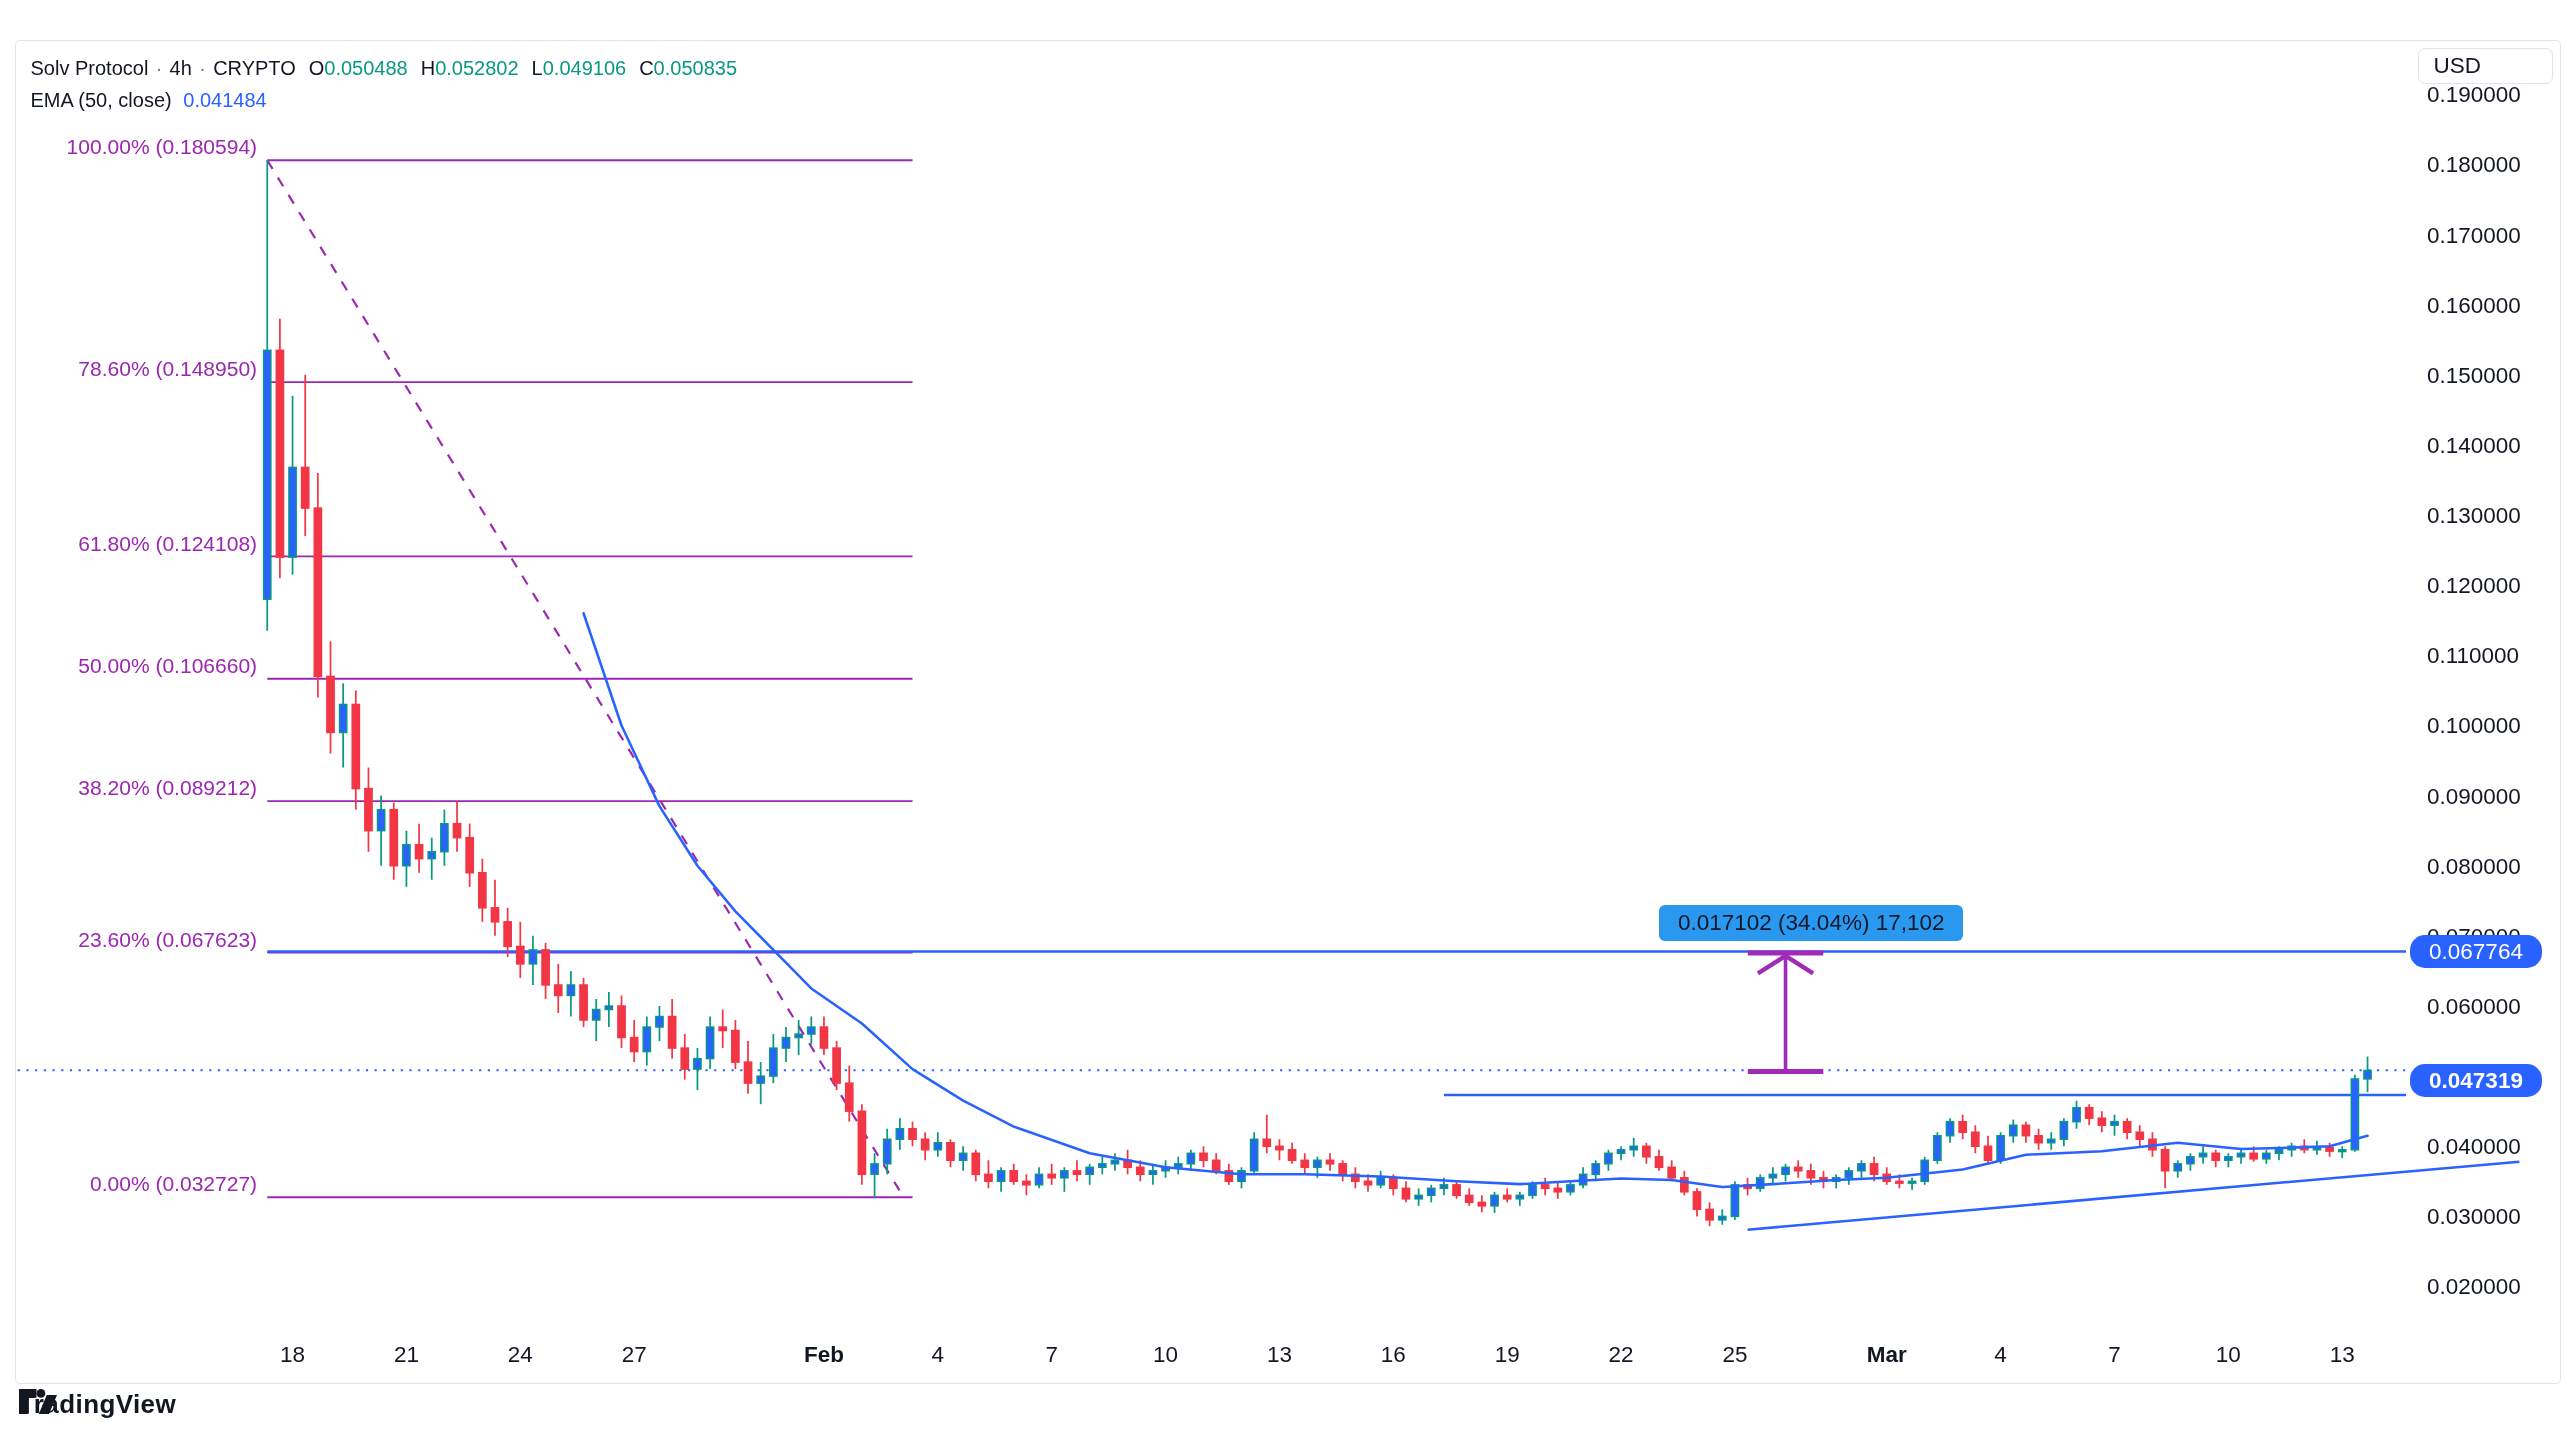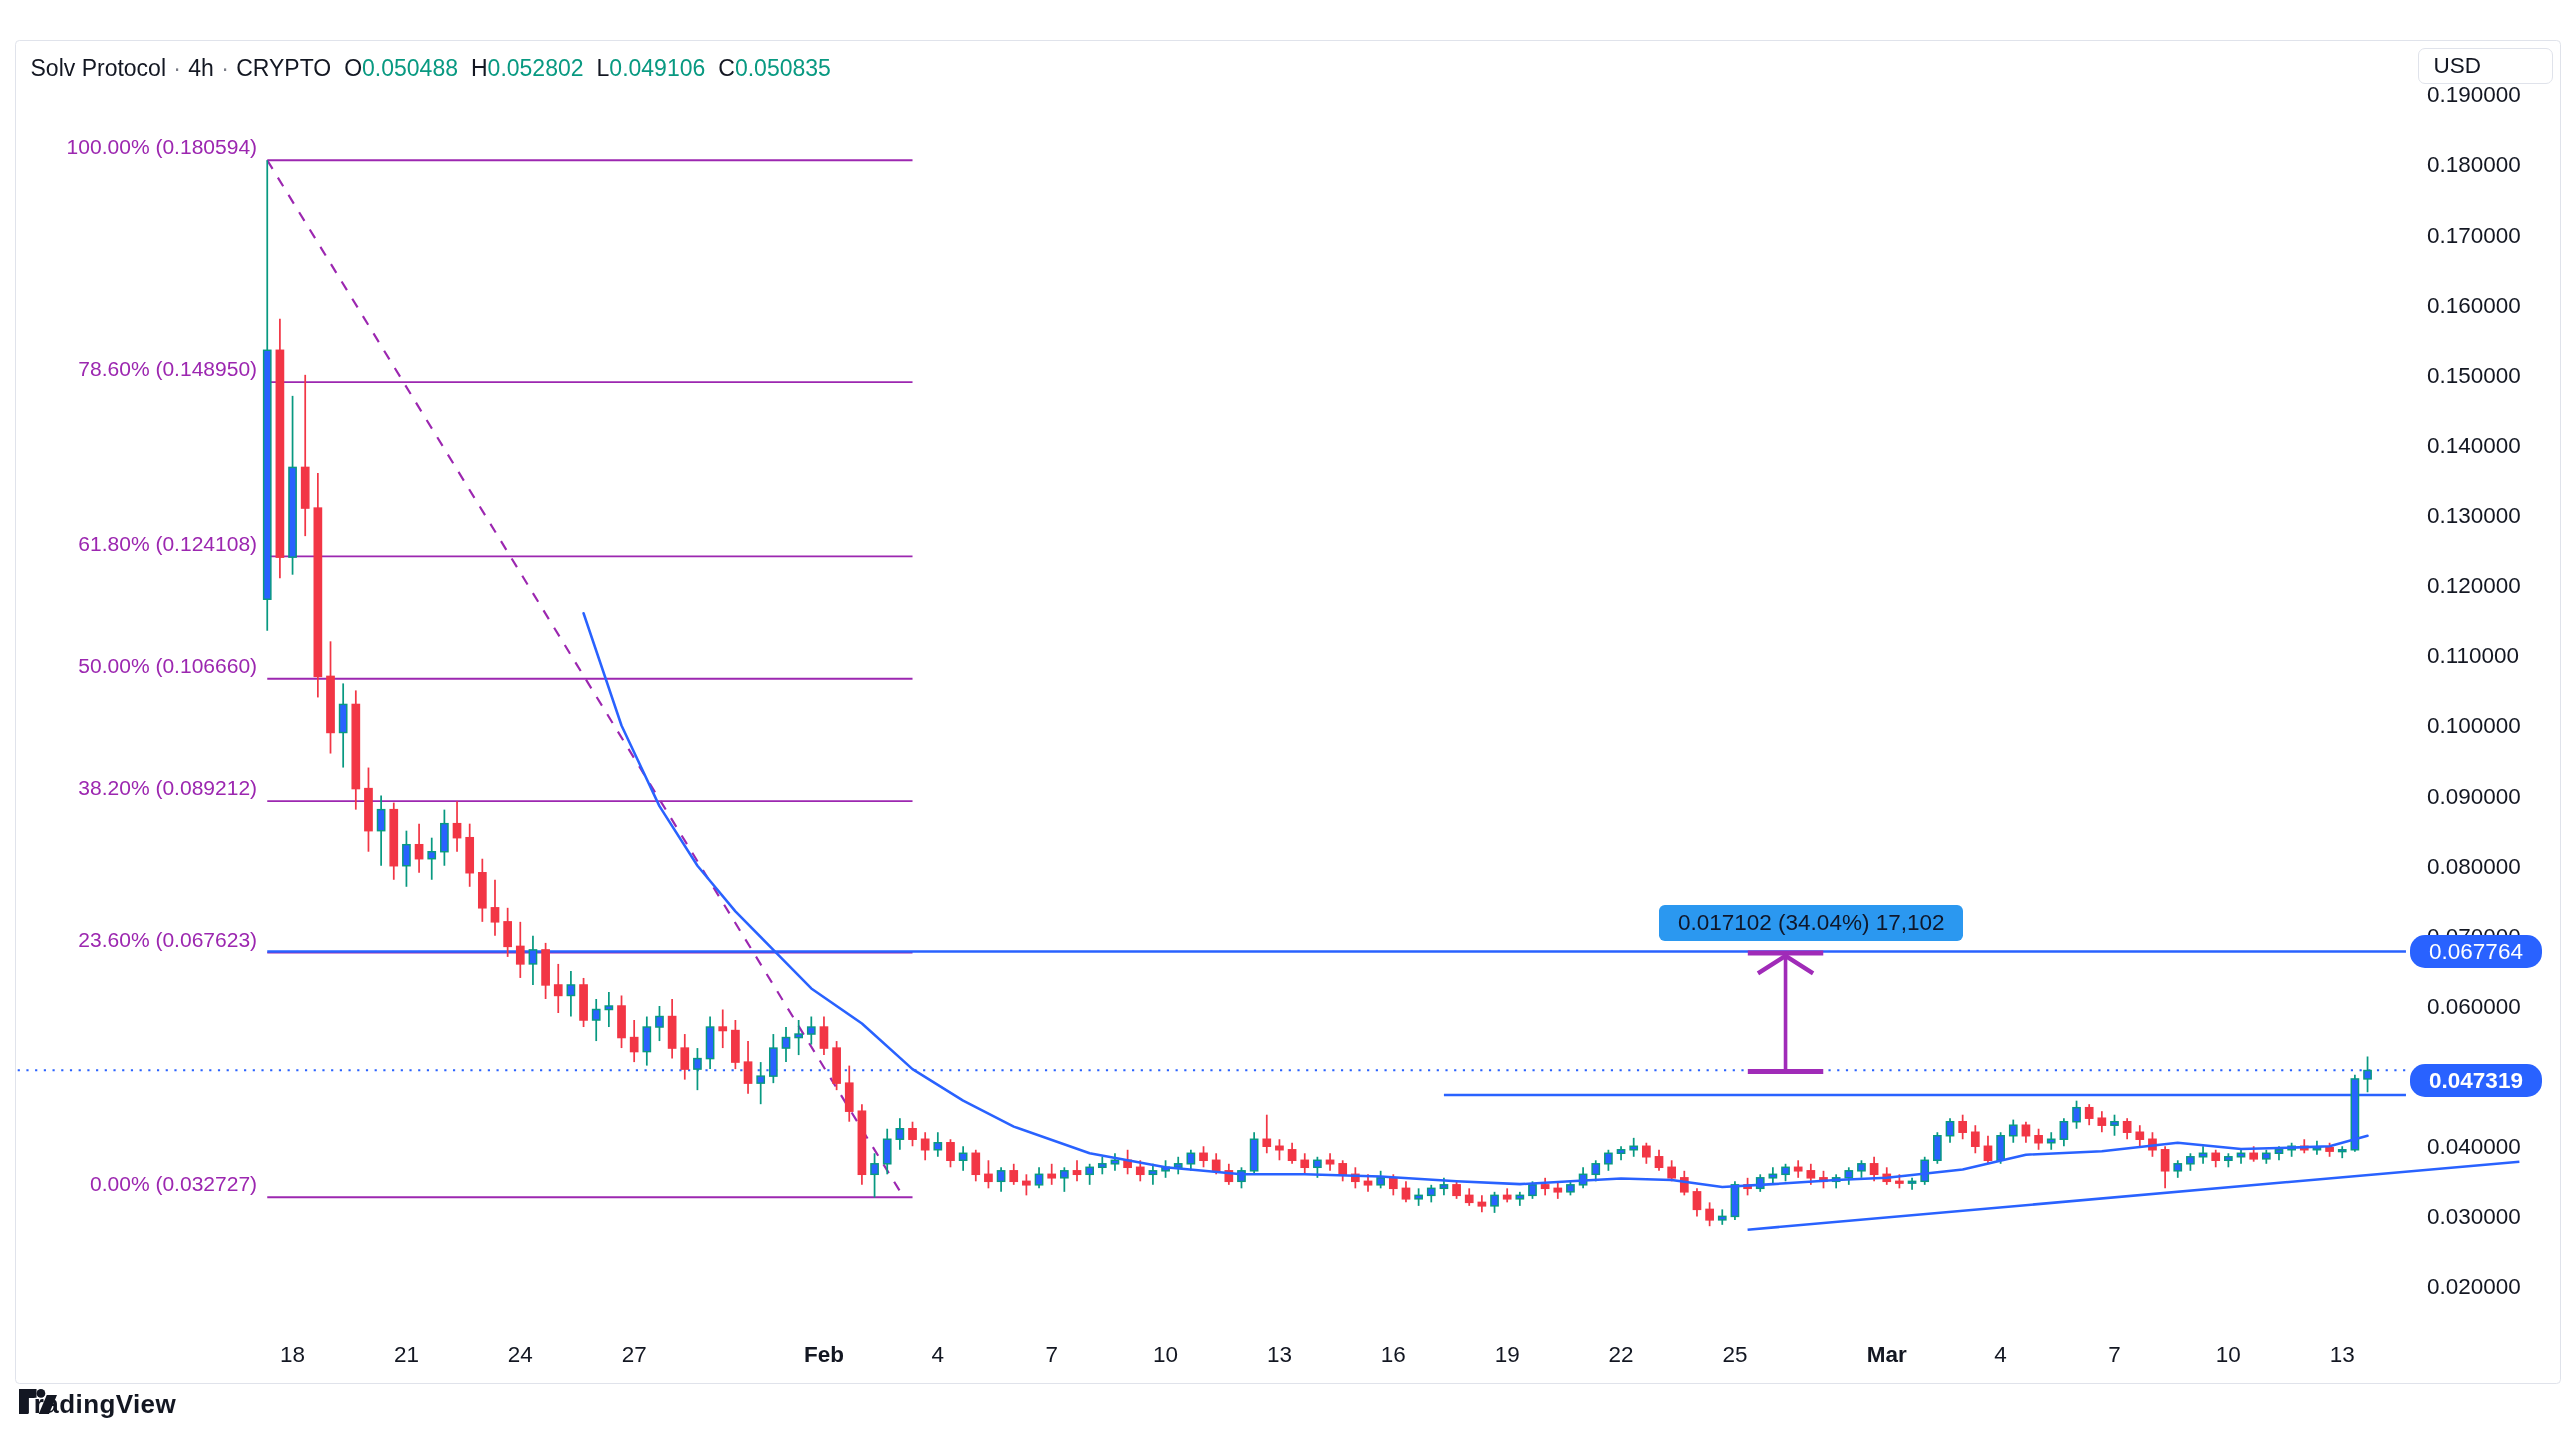--- a/index.html
+++ b/index.html
@@ -1,21 +1,21 @@
 <!DOCTYPE html>
 <html style="font-size:11.6px"><head>
 <meta charset="utf-8">
 <style>
   html,body{margin:0;padding:0;background:#ffffff;}
   #page{position:relative;width:2576px;height:1435px;background:#ffffff;
         font-family:"Liberation Sans","DejaVu Sans",sans-serif;color:#131722;overflow:hidden;}
   #publish-bar{position:absolute;left:22px;top:7.3px;font-size:22px;color:#131722;}
   #panel{position:absolute;left:14.5px;top:40px;width:2544px;height:1342px;
          border:1.5px solid #e0e3eb;border-radius:4.4px;background:#ffffff;}
-  #legend{position:absolute;left:30.5px;top:52px;font-size:23px;line-height:32px;white-space:nowrap;}
+  #legend{position:absolute;left:30.5px;top:52px;font-size:20px;line-height:32px;white-space:nowrap;}
   #legend .sep{color:#787b86;padding:0 7.3px;}
   #legend .up{color:#089981;}
   #legend .pre{color:#131722;padding-left:13px;}
   #legend .emav{color:#2962ff;padding-left:11.6px;}
   #usd-btn{position:absolute;left:2418px;top:48px;width:135px;height:36px;border:1.5px solid #e0e3eb;
            border-radius:7px;font-size:22.5px;display:flex;align-items:center;padding-left:14.5px;
            box-sizing:border-box;color:#131722;background:#fff;}
   .price-tag{position:absolute;left:2410px;width:132px;height:33px;background:#2962ff;color:#fff;
              font-size:22.5px;border-radius:15px;display:flex;align-items:center;justify-content:center;}
   #measure-box{position:absolute;background:#2b98f0;color:#0f172a;font-size:22.5px;border-radius:5.8px;
@@ -429,20 +429,23 @@
       <text x="2757.28" y="1878" text-anchor="middle" font-size="31" fill="#131722" font-weight="normal">4</text>
       <text x="2914.2400000000002" y="1878" text-anchor="middle" font-size="31" fill="#131722" font-weight="normal">7</text>
       <text x="3071.2000000000003" y="1878" text-anchor="middle" font-size="31" fill="#131722" font-weight="normal">10</text>
       <text x="3228.1600000000003" y="1878" text-anchor="middle" font-size="31" fill="#131722" font-weight="normal">13</text>
     </svg>
 
   <div id="legend">
     <div>
       <span>Solv Protocol</span><span class="sep">·</span><span>4h</span><span class="sep">·</span><span>CRYPTO</span><span class="pre">O</span><span class="up">0.050488</span><span class="pre">H</span><span class="up">0.052802</span><span class="pre">L</span><span class="up">0.049106</span><span class="pre">C</span><span class="up">0.050835</span>
     </div>
+    <div>
+      <span>EMA (50, close)</span><span class="emav">0.041484</span>
+    </div>
   </div>
 
   <div id="usd-btn">USD</div>
 
   <div class="price-tag" id="tag-resistance" style="top: 935px;">0.067764</div>
   <div class="price-tag" id="tag-breakout" style="top: 1064px; font-weight: bold;">0.047319</div>
 
   <div id="measure-box" style="left: 1659px; top: 905px; min-width: 218px;">0.017102 (34.04%) 17,102</div>
 
   <div id="tv-logo">

